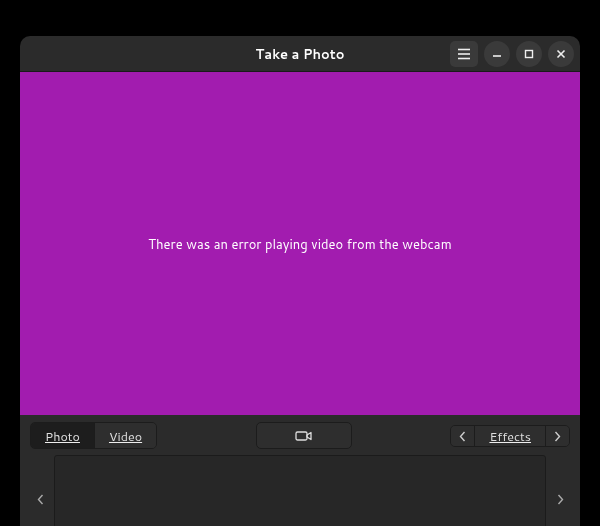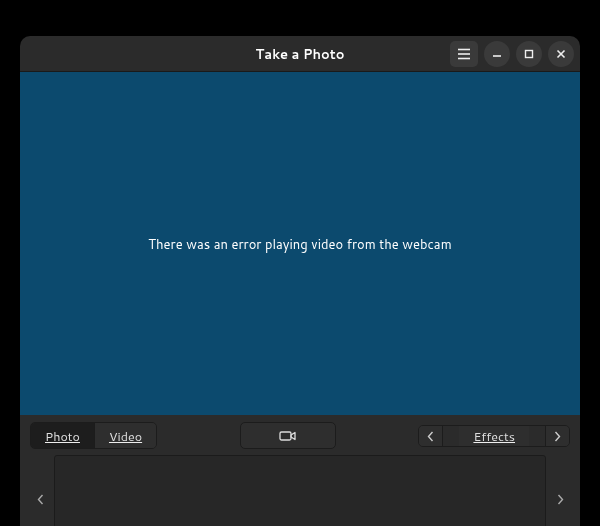--- a/index.html
+++ b/index.html
@@ -32,21 +32,21 @@
     background: #3a3a3a;
     border-radius: 50%;
     display: flex; align-items: center; justify-content: center;
     color: #e8e8e8;
     cursor: pointer;
   }
   .hbtn.menu { border-radius: 5px; width: 28px; height: 26px; }
   .hbtn svg { display: block; }
   .content {
     flex: 1;
-    background: #0c4a6e;
+    background: #a21caf;
     display: flex;
     align-items: center;
     justify-content: center;
     font-size: 13px;
     color: #fff;
     font-weight: 500;
     text-align: center;
   }
   .bottombar {
     height: 126px;
@@ -92,21 +92,20 @@
     display: flex; align-items: center; justify-content: center;
     cursor: pointer;
     color: #ddd;
   }
   .effects-group {
     display: flex;
     border: 1px solid #1c1c1c;
     border-radius: 5px;
     overflow: hidden;
     height: 22px;
-    gap: 16px;
   }
   .effects-nav {
     width: 24px;
     background: #2e2e2e;
     display: flex; align-items: center; justify-content: center;
     color: #ccc;
     cursor: pointer;
     border-right: 1px solid #1c1c1c;
   }
   .effects-nav:last-child { border-right: none; border-left: 1px solid #1c1c1c; }

